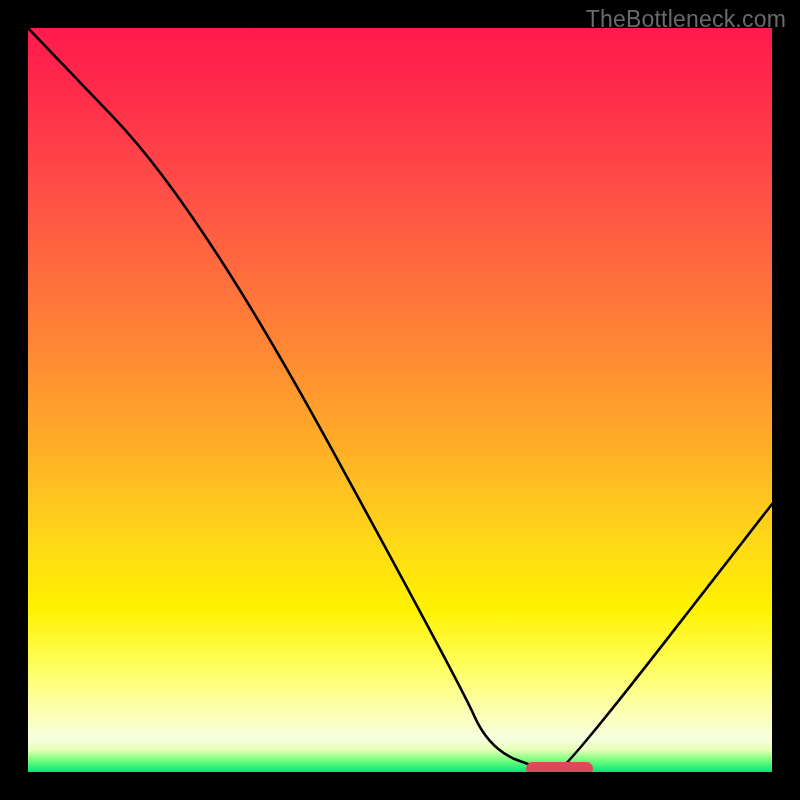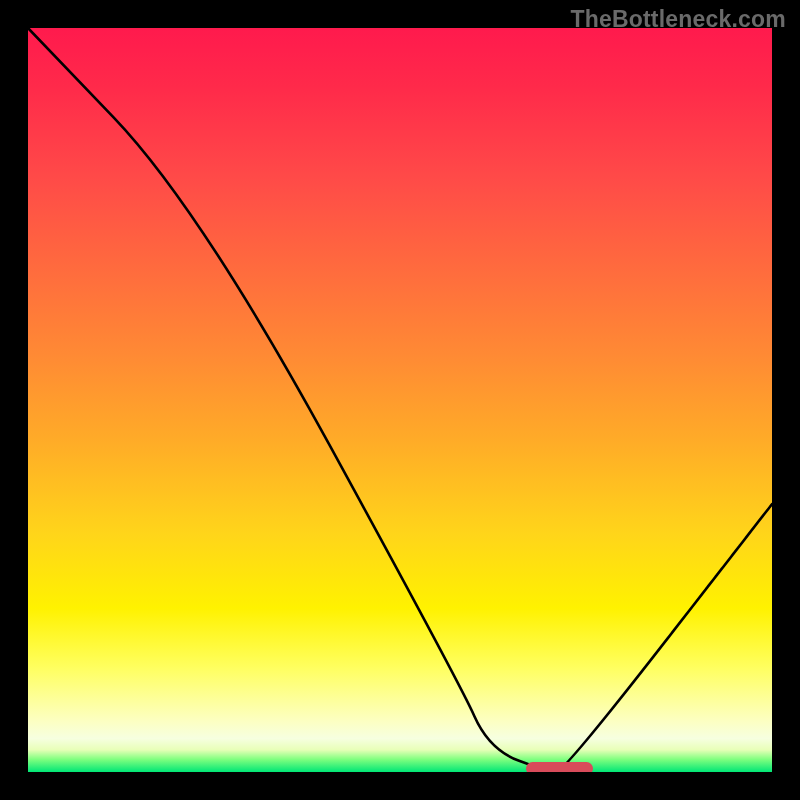--- a/index.html
+++ b/index.html
@@ -57,21 +57,21 @@
     top: 0;
     width: 100%;
     height: 100%;
   }
   .watermark {
     position: absolute;
     top: 6px;
     right: 14px;
     color: #6a6a6a;
     font-size: 23px;
-    font-weight: 700;
+    font-weight: 400;
     letter-spacing: 0.2px;
     user-select: none;
   }
   .red-pill {
     position: absolute;
     height: 13px;
     border-radius: 7px;
     background: #d84b5a;
   }
 </style>

